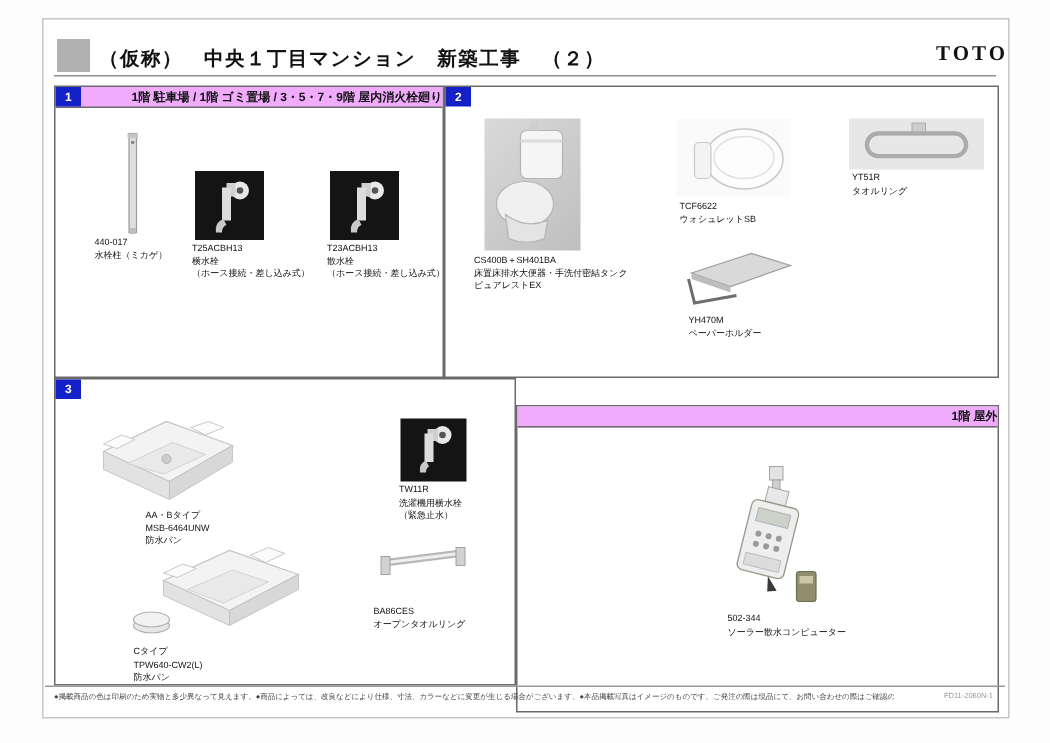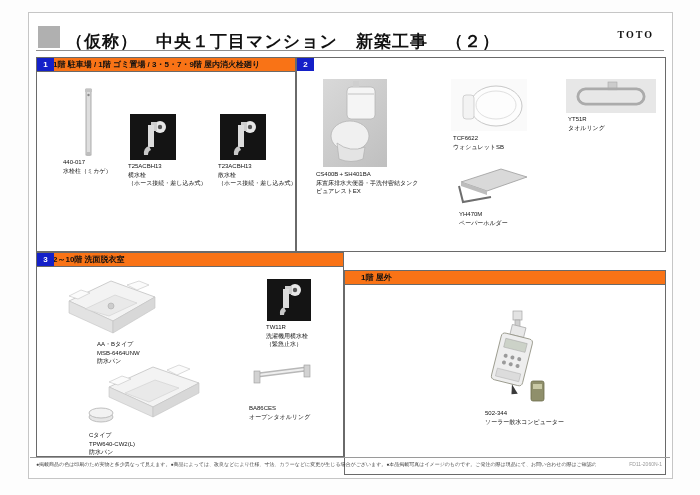--- a/index.html
+++ b/index.html
@@ -8,30 +8,30 @@
     background:#fdfdfd;
     font-family:"Liberation Sans","DejaVu Sans",sans-serif;
     color:#111;
   }
   .sheet-frame{
     position:absolute;left:28px;top:12px;width:643px;height:465px;
     border:1px solid #c6c6c6;background:#fff;
   }
   
   .hdr-square{position:absolute;left:38px;top:26px;width:22px;height:22px;background:#b0b0b0;}
-  .hdr-title{position:absolute;left:66px;top:30px;font-size:17px;font-weight:bold;letter-spacing:1px;white-space:nowrap;text-align:right;}
-  .hdr-logo{position:absolute;right:46px;top:29px;font-family:"Liberation Serif","DejaVu Serif",serif;
-    font-weight:bold;font-size:10px;letter-spacing:2px;}
+  .hdr-title{position:absolute;left:66px;top:30px;font-size:13px;font-weight:bold;letter-spacing:1px;white-space:nowrap;text-align:right;}
+  .hdr-logo{position:absolute;right:28px;top:29px;font-family:"Liberation Serif","DejaVu Serif",serif;
+    font-weight:bold;font-size:14px;letter-spacing:2px;}
   .hdr-line{position:absolute;left:36px;right:36px;top:50px;height:1px;background:#8f8f8f;}
 
   
   .panel{position:absolute;border:1px solid #6a6a6a;background:#fff;}
-  .panel-header{position:absolute;left:0;top:0;right:0;height:13px;background:#f97316;
-    border-bottom:1px solid #6a6a6a;text-align:left;font-size:8px;font-weight:bold;
-    line-height:13px;white-space:nowrap;overflow:hidden;padding-left:16px;}
+  .panel-header{position:absolute;left:0;top:0;right:0;height:13px;background:#f0abfc;
+    border-bottom:1px solid #6a6a6a;text-align:right;font-size:8px;font-weight:bold;
+    line-height:13px;white-space:nowrap;overflow:hidden;}
   .panel-num{position:absolute;left:0;top:0;width:17px;height:13px;background:#1420c8;color:#fff;
     text-align:center;font-size:8px;font-weight:bold;line-height:13px;}
   .p1{left:36px;top:57px;width:258px;height:193px;}
   .p2{left:296px;top:57px;width:368px;height:193px;}
   .p3{left:36px;top:252px;width:306px;height:203px;}
   .p4{left:344px;top:270px;width:320px;height:203px;}
 
   .prod{position:absolute;}
   .plabel{position:absolute;font-size:6px;line-height:1.45;color:#111;white-space:nowrap;}
   .img-dark{background:#141414;}
@@ -152,21 +152,20 @@
       <path d="M10 22 L14 38 L42 33" fill="none" stroke="#6e6e6e" stroke-width="2"></path>
     </svg>
   </div>
   <div class="plabel" style="left:162px;top:152px;">
     <div>YH470M</div>
     <div>ペーパーホルダー</div>
   </div>
 </div>
 
 <div class="panel p3">
-  <div class="panel-header">2～10階 洗面脱衣室</div>
   <div class="panel-num">3</div>
 
   <div class="prod" style="left:24px;top:22px;">
     <svg width="100" height="64" viewBox="0 0 100 64">
       <path d="M8 26 L50 6 L94 22 L52 46 Z" fill="#f3f3f3" stroke="#c2c2c2" stroke-width="0.8"></path>
       <path d="M8 26 L52 46 L52 58 L8 38 Z" fill="#e2e2e2" stroke="#c2c2c2" stroke-width="0.6"></path>
       <path d="M52 46 L94 22 L94 33 L52 58 Z" fill="#d8d8d8" stroke="#c2c2c2" stroke-width="0.6"></path>
       <path d="M8 21 l12 -6 l9 3 l-12 6 z" fill="#fbfbfb" stroke="#c2c2c2" stroke-width="0.6"></path>
       <path d="M66 10 l12 -4 l10 4 l-12 5 z" fill="#fbfbfb" stroke="#c2c2c2" stroke-width="0.6"></path>
       <path d="M24 34 L54 20 L76 28 L48 41 Z" fill="#e9e9e9" stroke="#cfcfcf" stroke-width="0.6"></path>

